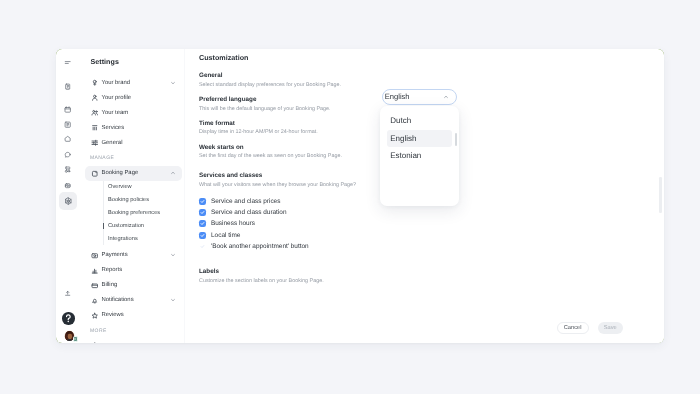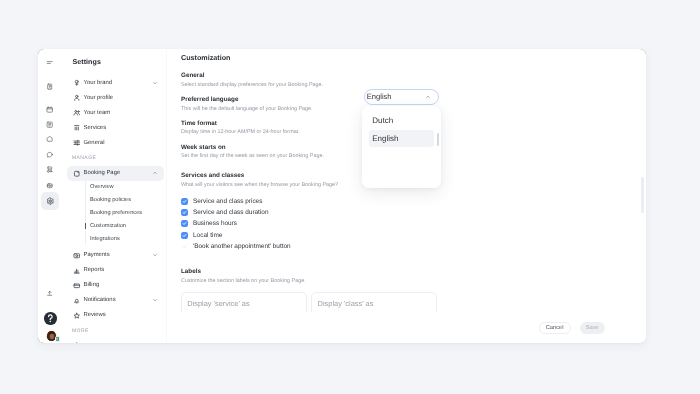--- a/index.html
+++ b/index.html
@@ -7,21 +7,21 @@
   body {
     background: #f4f5f9;
     font-family: "Liberation Sans", sans-serif;
     -webkit-font-smoothing: antialiased;
     text-rendering: geometricPrecision;
   }
   svg { display:block; }
   .app {
     will-change: transform;
     position: absolute;
-    left: 38px; top: 49px;
+    left: 56px; top: 49px;
     width: 608px; height: 294px;
     background: #4d7c0f;
     border-radius: 6px;
     box-shadow: 0 3px 10px rgba(40,50,80,0.055), 0 1px 3px rgba(40,50,80,0.04);
     overflow: hidden;
   }
   
   .rail {
     position:absolute; left:0; top:0; width: 25px; height:100%;
     background: #fff;
@@ -73,21 +73,21 @@
 
   .footer { position:absolute; left:0; right:0; bottom:0; height:31px; background:#fff; display:flex;align-items:center;justify-content:flex-end;padding-right:41px;gap:8.9px;}
   .btn { height: 12px; border-radius: 6px; font-size:5.7px; display:flex;align-items:center;justify-content:center;}
   .btn.cancel { border:1px solid #eceef1; color:#4b5159; background:#fff; width:32px;}
   .btn.save { background:#edeff2; color:#a9afb7; width:25.5px;}
 
   
   .dd { position:absolute; left: 325.5px; top: 39.5px; width: 75px; z-index:20;}
   .dd-trigger { height: 16px; border:1px solid #c3d6f2; border-radius:8px; background:#fff; display:flex;align-items:center;justify-content:space-between;padding:0 7px 0 2.2px; font-size:7.6px;color:#2f353c;}
   .dd-trigger svg { width:6px;height:6px;stroke:#7d8690;stroke-width:1.3;fill:none;stroke-linecap:round;stroke-linejoin:round;}
-  .dd-menu { position:absolute; left:-1.5px; top:17px; width:79px; height:82px; background:#fff; border-radius:7px; box-shadow:0 5px 16px rgba(40,50,80,0.10), 0 1px 4px rgba(40,50,80,0.05); padding:6.5px 0 0 0;}
+  .dd-menu { position:absolute; left:-1.5px; top:17px; width:79px; height:100px; background:#fff; border-radius:7px; box-shadow:0 5px 16px rgba(40,50,80,0.10), 0 1px 4px rgba(40,50,80,0.05); padding:6.5px 0 0 0;}
   .dd-item { height:17.6px; display:flex;align-items:center;padding-left:3.4px;font-size:8px;color:#2f353c;margin:0 6.8px;border-radius:3px;}
   .dd-item.hl { background:#f2f3f6; }
   .dd-sb { position:absolute; left:74.9px; top:27.6px; width:2.2px; height:13.3px; border-radius:1px; background:#d6dade;}
   .pane-sb { position:absolute; right:2px; top:128px; width:2.6px; height:36px; border-radius:1.3px; background:#eceef1;}
 </style>
 </head>
 <body>
 
 <div class="app">
 
@@ -395,24 +395,20 @@
           </span>
         <span class="chk-label">'Book another appointment' button</span>
       </div>
     </div>
 
     <div class="sec" style="top:219px">
       <div class="grp-title">Labels</div>
       <div class="grp-sub">Customize the section labels on your Booking Page.</div>
     </div>
 
-    <div class="sec inputs" style="top:242.7px">
-      <div class="tinput">Display 'service' as</div>
-      <div class="tinput">Display 'class' as</div>
-    </div>
 
     <div class="pane-sb"></div>
 
     <div class="footer">
       <div class="btn cancel">Cancel</div>
       <div class="btn save">Save</div>
     </div>
   </div>
 
   <div class="dd">
@@ -420,17 +416,18 @@
       <span>English</span>
       <span>
           <svg viewBox="0 0 12 12">
             <path d="M3.2 7 6 4.4 8.8 7"></path>
           </svg>
         </span>
     </div>
     <div class="dd-menu">
       <div class="dd-item">Dutch</div>
       <div class="dd-item hl">English</div>
+      <div class="dd-item">Estonian</div>
       <div class="dd-sb"></div>
     </div>
   </div>
 
 </div>
 
 </body></html>

